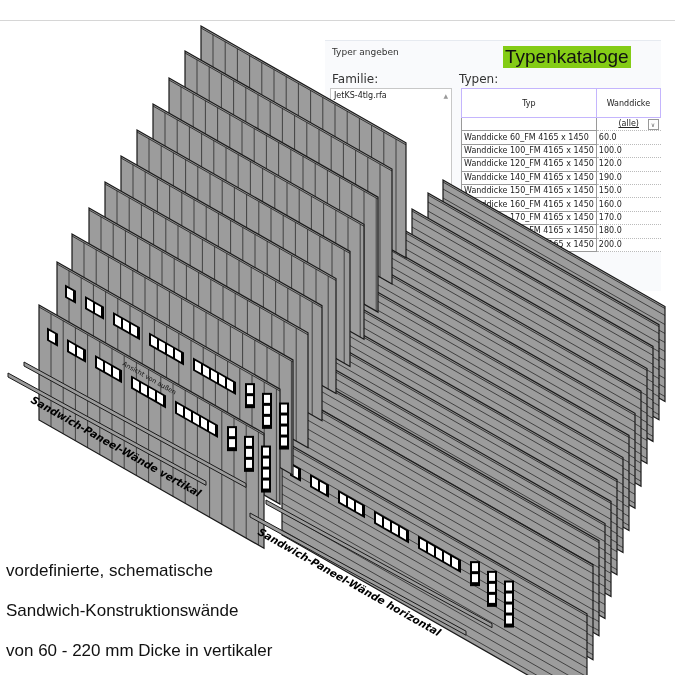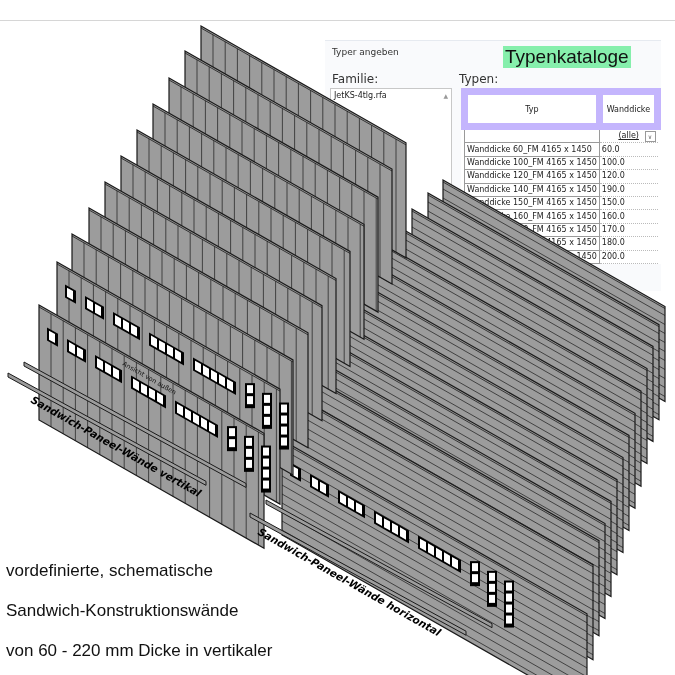--- a/index.html
+++ b/index.html
@@ -1,26 +1,26 @@
 <!DOCTYPE html>
 <html><head>
   <meta charset="utf-8">
   <style>
     html, body { margin: 0; padding: 0; background: #ffffff; }
     body { width: 675px; height: 675px; position: relative; overflow: hidden; font-family: "DejaVu Sans", sans-serif; }
     .topline { position: absolute; left: 0; top: 20px; width: 675px; height: 1px; background: #d6d6d6; }
     #dialog { position: absolute; left: 325px; top: 40px; width: 336px; height: 250px; background: #f9fafc; border-top: 1px solid #e6eaf0; }
     .dlg-title { position: absolute; left: 7px; top: 6px; font-size: 9px; color: #333; font-family: "DejaVu Sans", sans-serif; }
-    .cat-title { position: absolute; left: 178px; top: 5px; font-size: 19px; color: #111; font-family: "Liberation Sans", sans-serif; background: #86efac; padding: 0 2px; }
+    .cat-title { position: absolute; left: 178px; top: 5px; font-size: 19px; color: #111; font-family: "Liberation Sans", sans-serif; background: #84cc16; padding: 0 2px; }
     .lbl { position: absolute; font-size: 12px; color: #333; }
     .famlist { position: absolute; left: 5px; top: 47px; width: 120px; height: 190px; background: #fff; border: 1px solid #c8c8c8; }
     .famlist .item { position: absolute; left: 3px; top: 2px; font-size: 8px; color: #222; }
     .famlist .scroll-up { position: absolute; right: 3px; top: 3px; font-size: 6px; color: #999; }
     table.types { position: absolute; left: 136px; top: 47px; border-collapse: collapse; background: #fff; font-size: 8px; color: #222; font-family: "DejaVu Sans", sans-serif; }
-    table.types th { font-weight: normal; border: 7px solid #c4b5fd; height: 26px; text-align: center; margin-top: 48px; }
+    table.types th { font-weight: normal; border: 1px solid #c4b5fd; height: 26px; text-align: center; margin-top: 48px; }
     table.types td { border-bottom: 1px dotted #bbb; height: 12.4px; padding: 0 2px; white-space: nowrap; line-height: 12px; }
     table.types td.typ { border-right: 1px solid #9a9a9a; border-left: 1px solid #9a9a9a; border-bottom: 1px solid #9a9a9a; width: 126px; }
     table.types td.wd { width: 64px; }
     .filter { position: relative; text-align: center; text-decoration: underline; }
     .dd { position: absolute; right: 2px; top: 1px; width: 9px; height: 9px; border: 1px solid #999; font-size: 6px; line-height: 9px; text-align: center; color: #666; background: #fff; }
     svg#walls { position: absolute; left: 0; top: 0; }
     .caption { position: absolute; left: 6px; top: 541px; font-family: "Liberation Sans", sans-serif; font-size: 17px; line-height: 20px; color: #111; }
     .caption div { white-space: nowrap; margin-top: 20px; }
   </style>
 </head>

